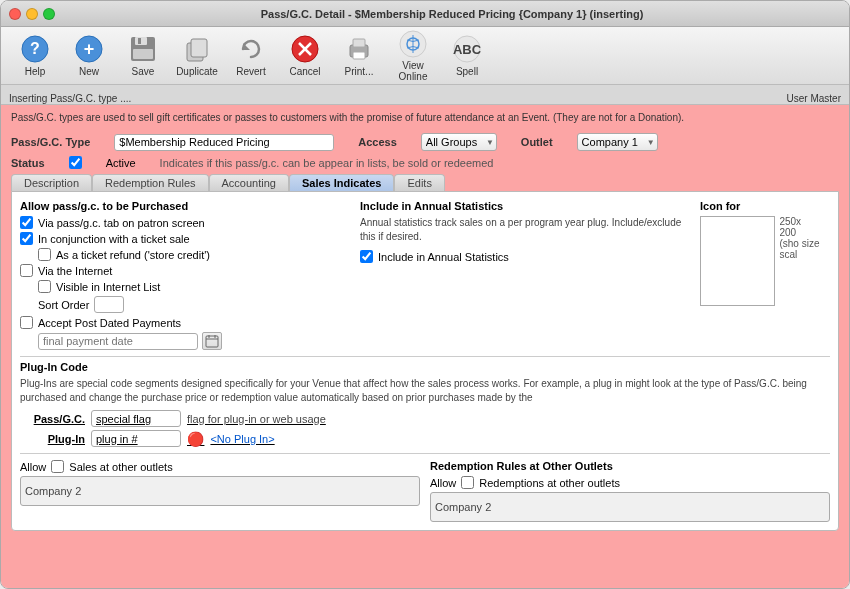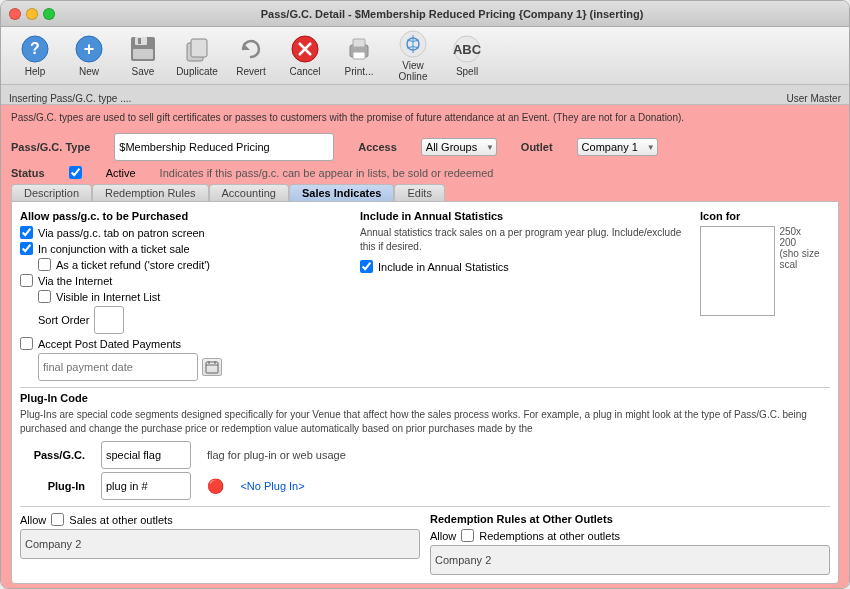--- a/index.html
+++ b/index.html
@@ -113,21 +113,21 @@
       font-weight: bold;
       color: #333;
       white-space: nowrap;
     }
     input[type="text"] {
       border: 1px solid #aaa;
       border-radius: 3px;
       background: white;
       padding: 1px 4px;
       font-size: 11px;
-      height: 28px;
+      height: 17px;
     }
     .select-wrapper {
       position: relative;
       display: inline-block;
     }
     .select-wrapper select {
       border: 1px solid #aaa;
       border-radius: 3px;
       background: linear-gradient(180deg, #fff 0%, #e8e8e8 100%);
       padding: 1px 18px 1px 4px;
@@ -261,22 +261,23 @@
       cursor: pointer;
       display: flex;
       align-items: center;
       justify-content: center;
       font-size: 12px;
     }
     
     .plugin-row {
       display: flex;
       align-items: center;
-      gap: 16px;
+      gap: 6px;
       margin-bottom: 3px;
+      text-decoration: underline;
     }
     .plug-label {
       font-size: 11px;
       font-weight: bold;
       width: 65px;
       text-align: right;
     }
     .plug-link {
       color: #0055cc;
       text-decoration: none;

